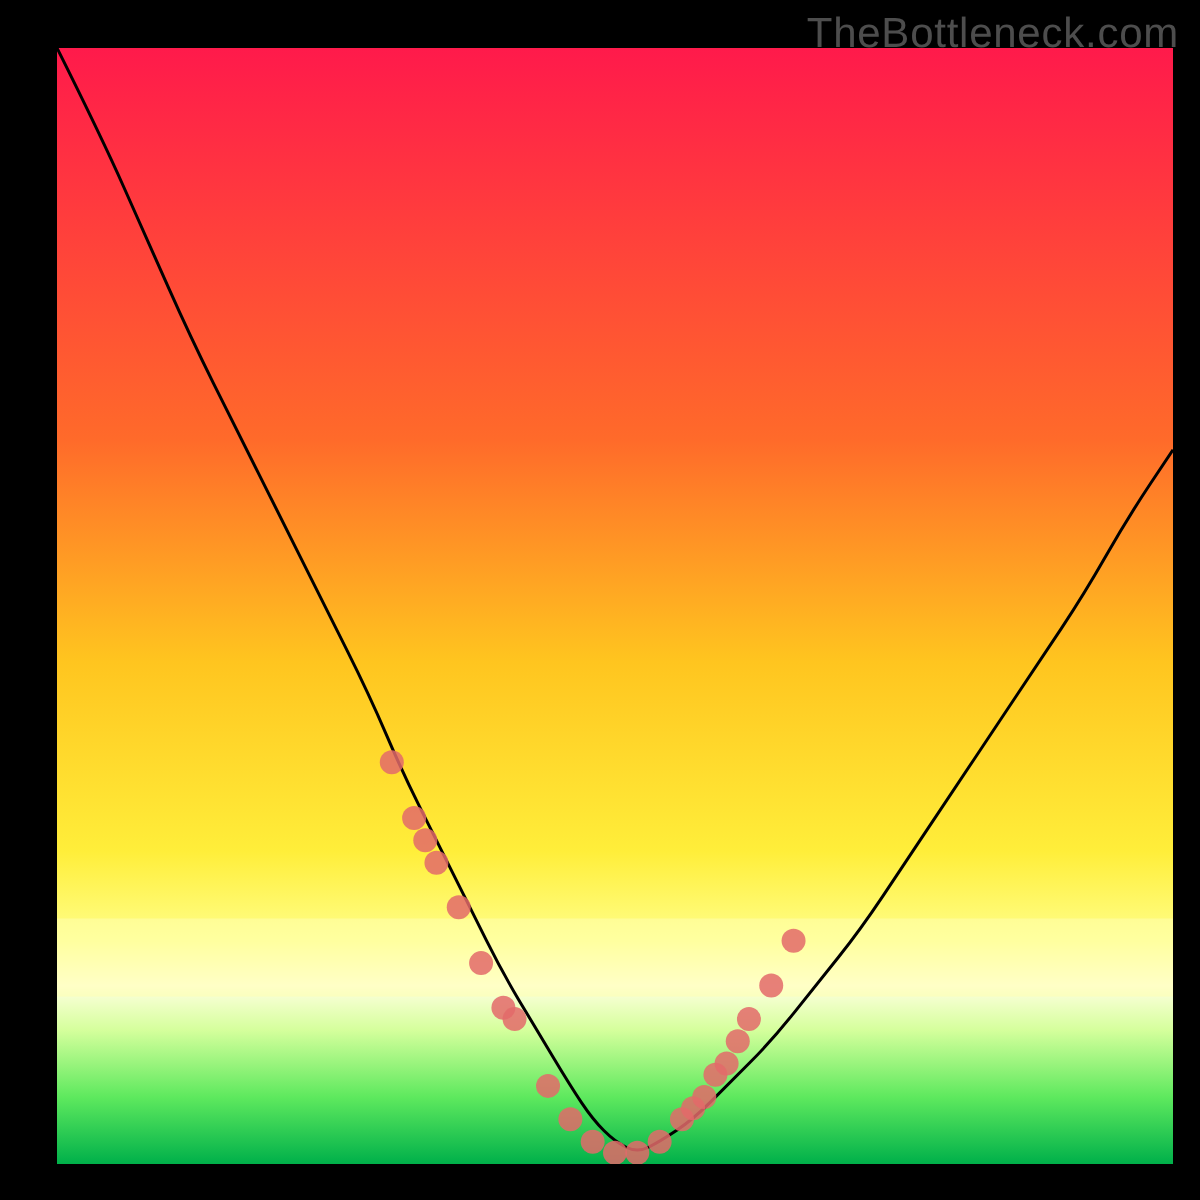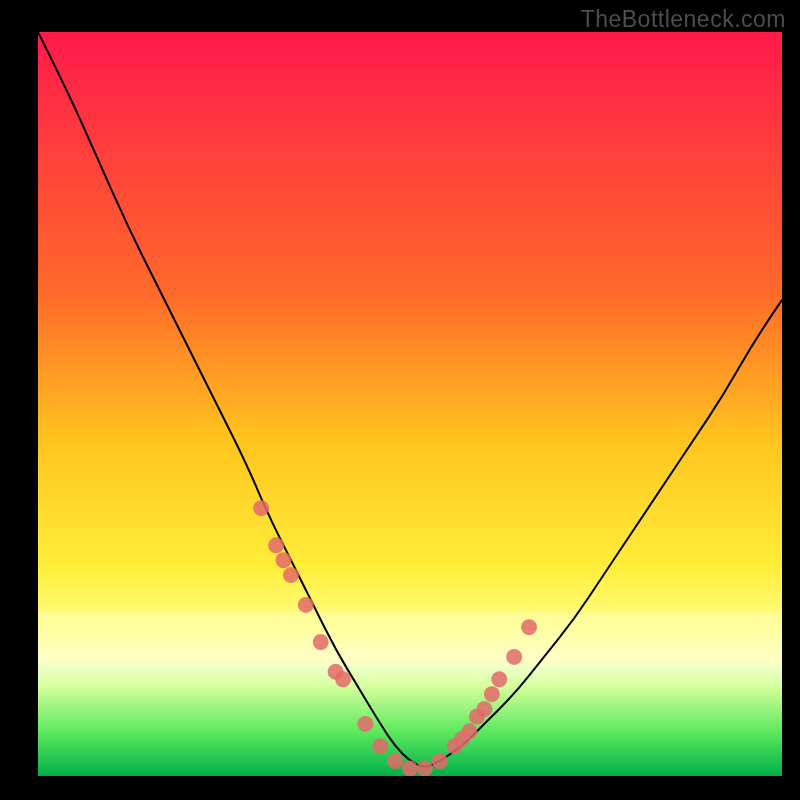--- a/index.html
+++ b/index.html
@@ -15,21 +15,21 @@
     position: relative;
     width: 800px;
     height: 800px;
     background: #000;
   }
   .watermark {
     position: absolute;
     top: 6px;
     right: 14px;
     color: #4d4d4d;
-    font-size: 23px;
+    font-size: 28px;
     font-weight: 500;
     letter-spacing: 0.5px;
     z-index: 5;
     user-select: none;
   }
   svg.plot {
     position: absolute;
     left: 0;
     top: 0;
     width: 800px;

